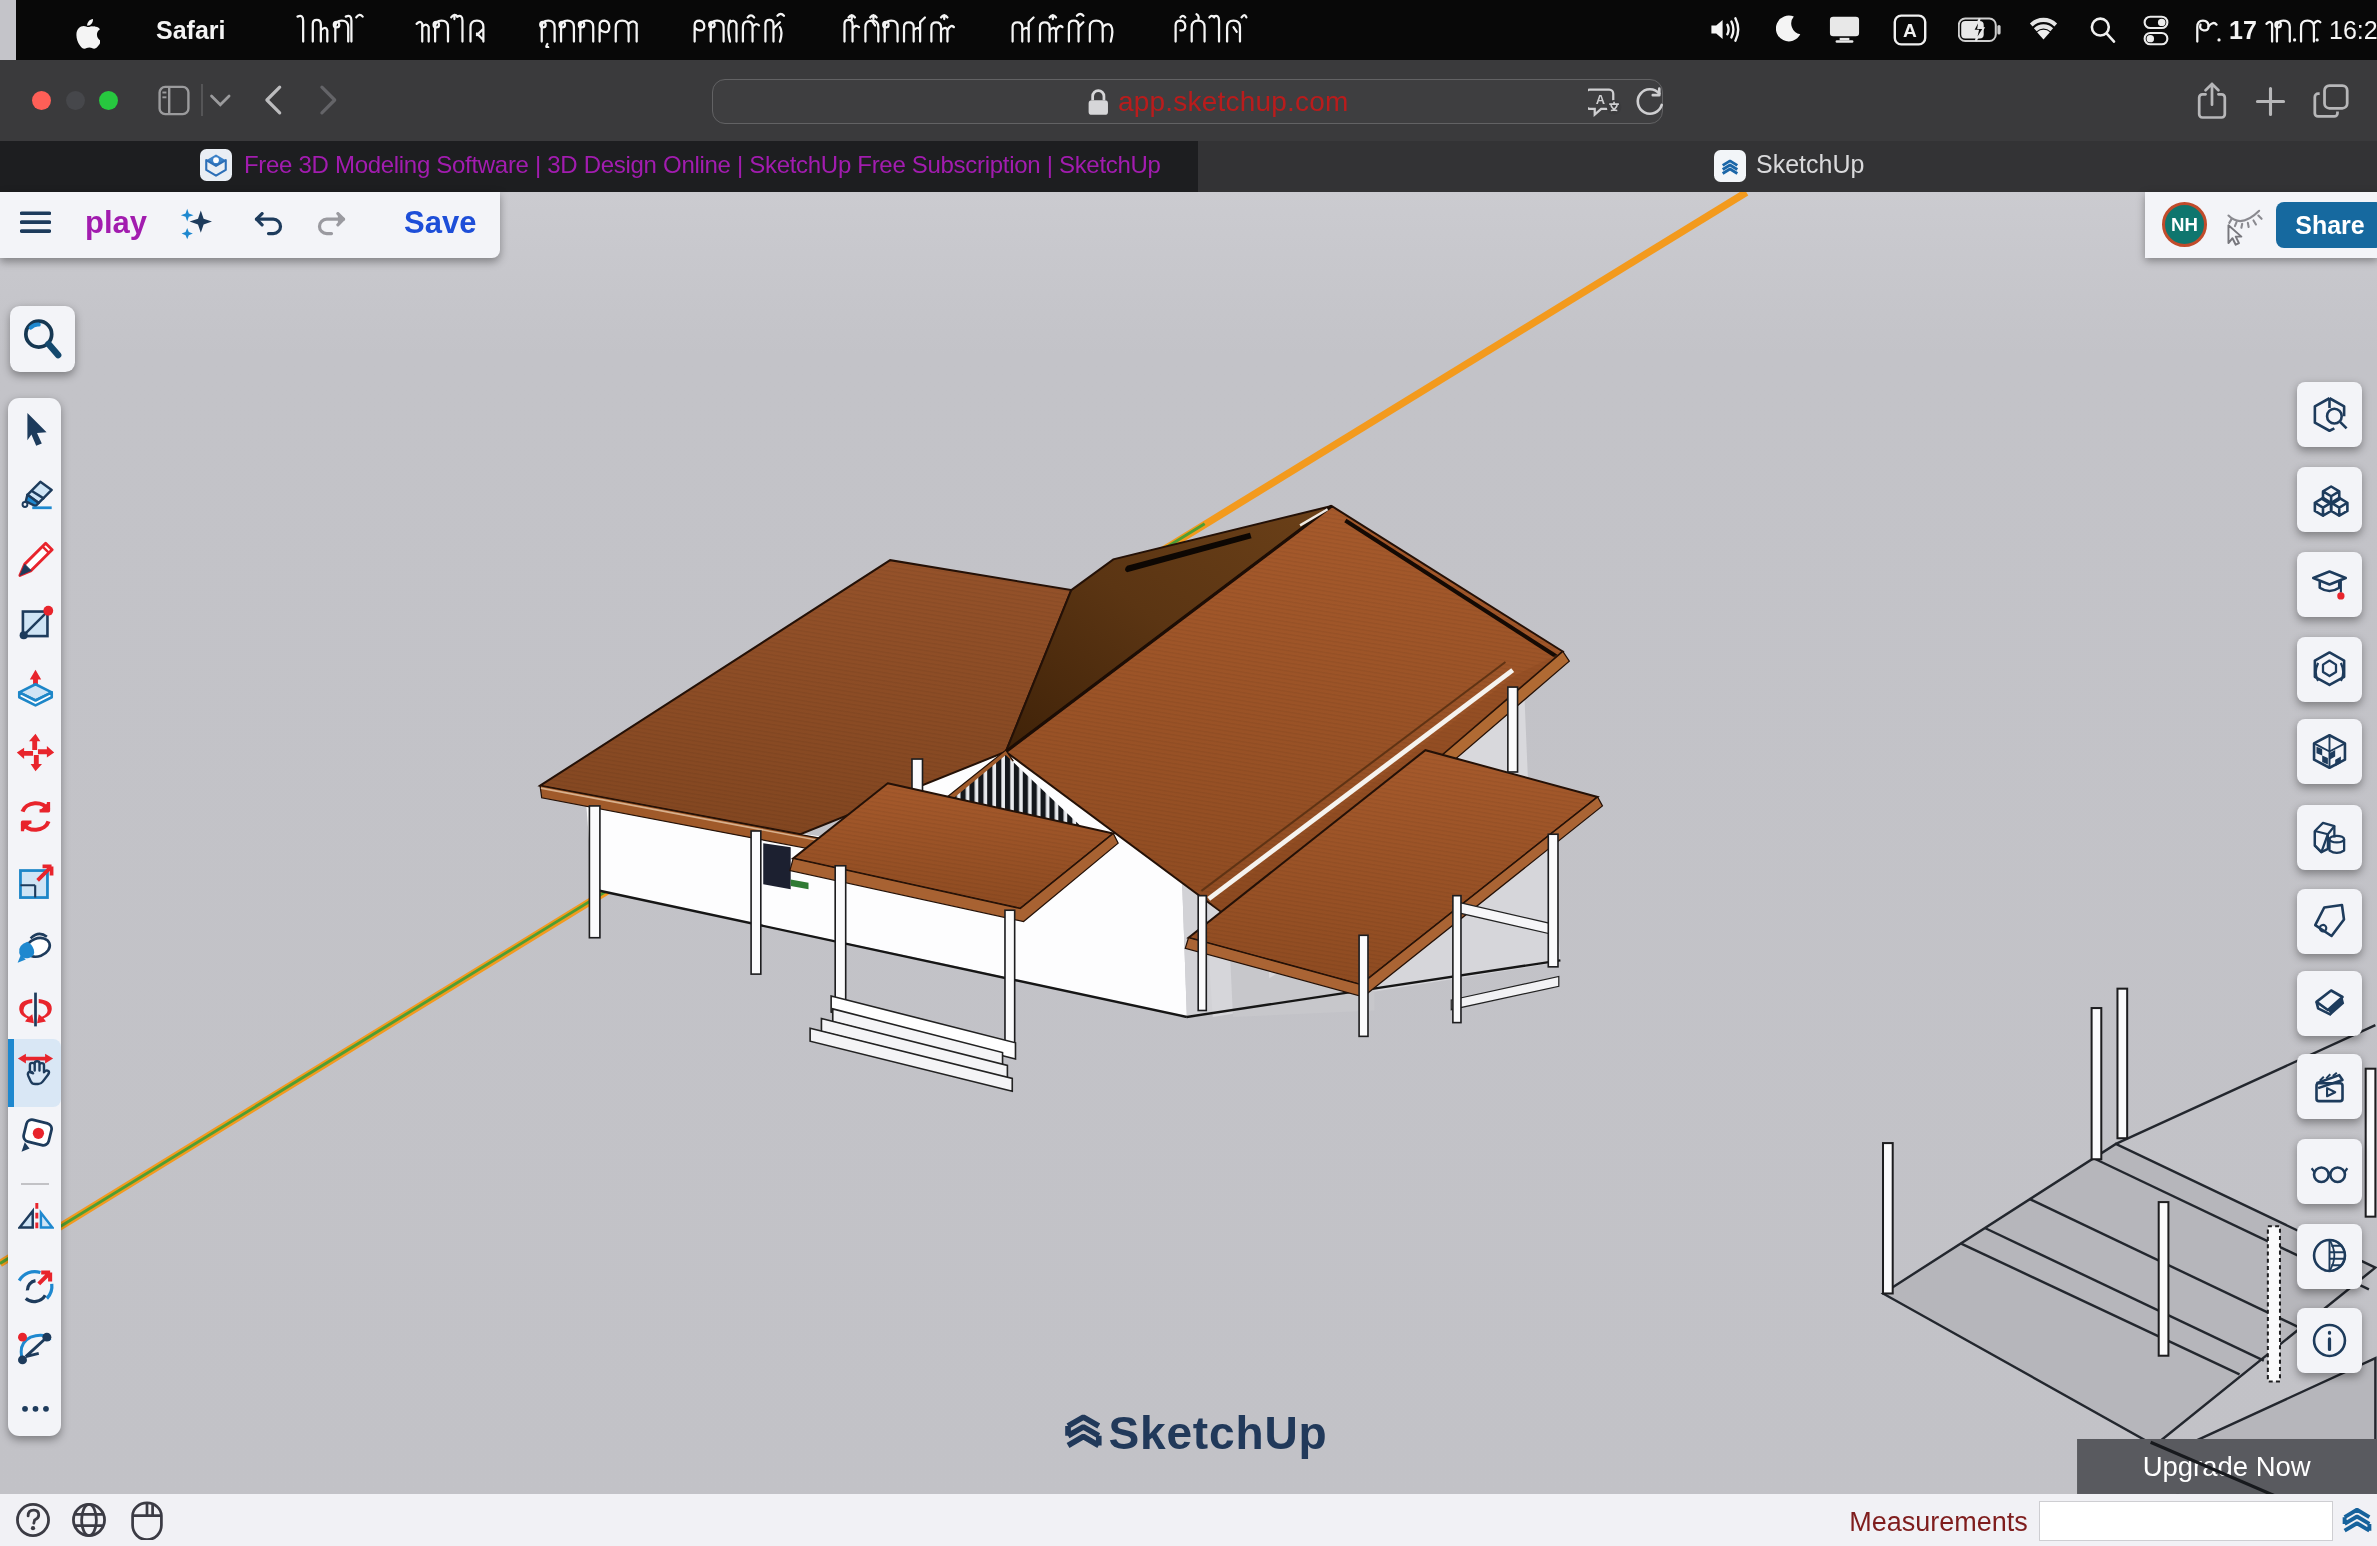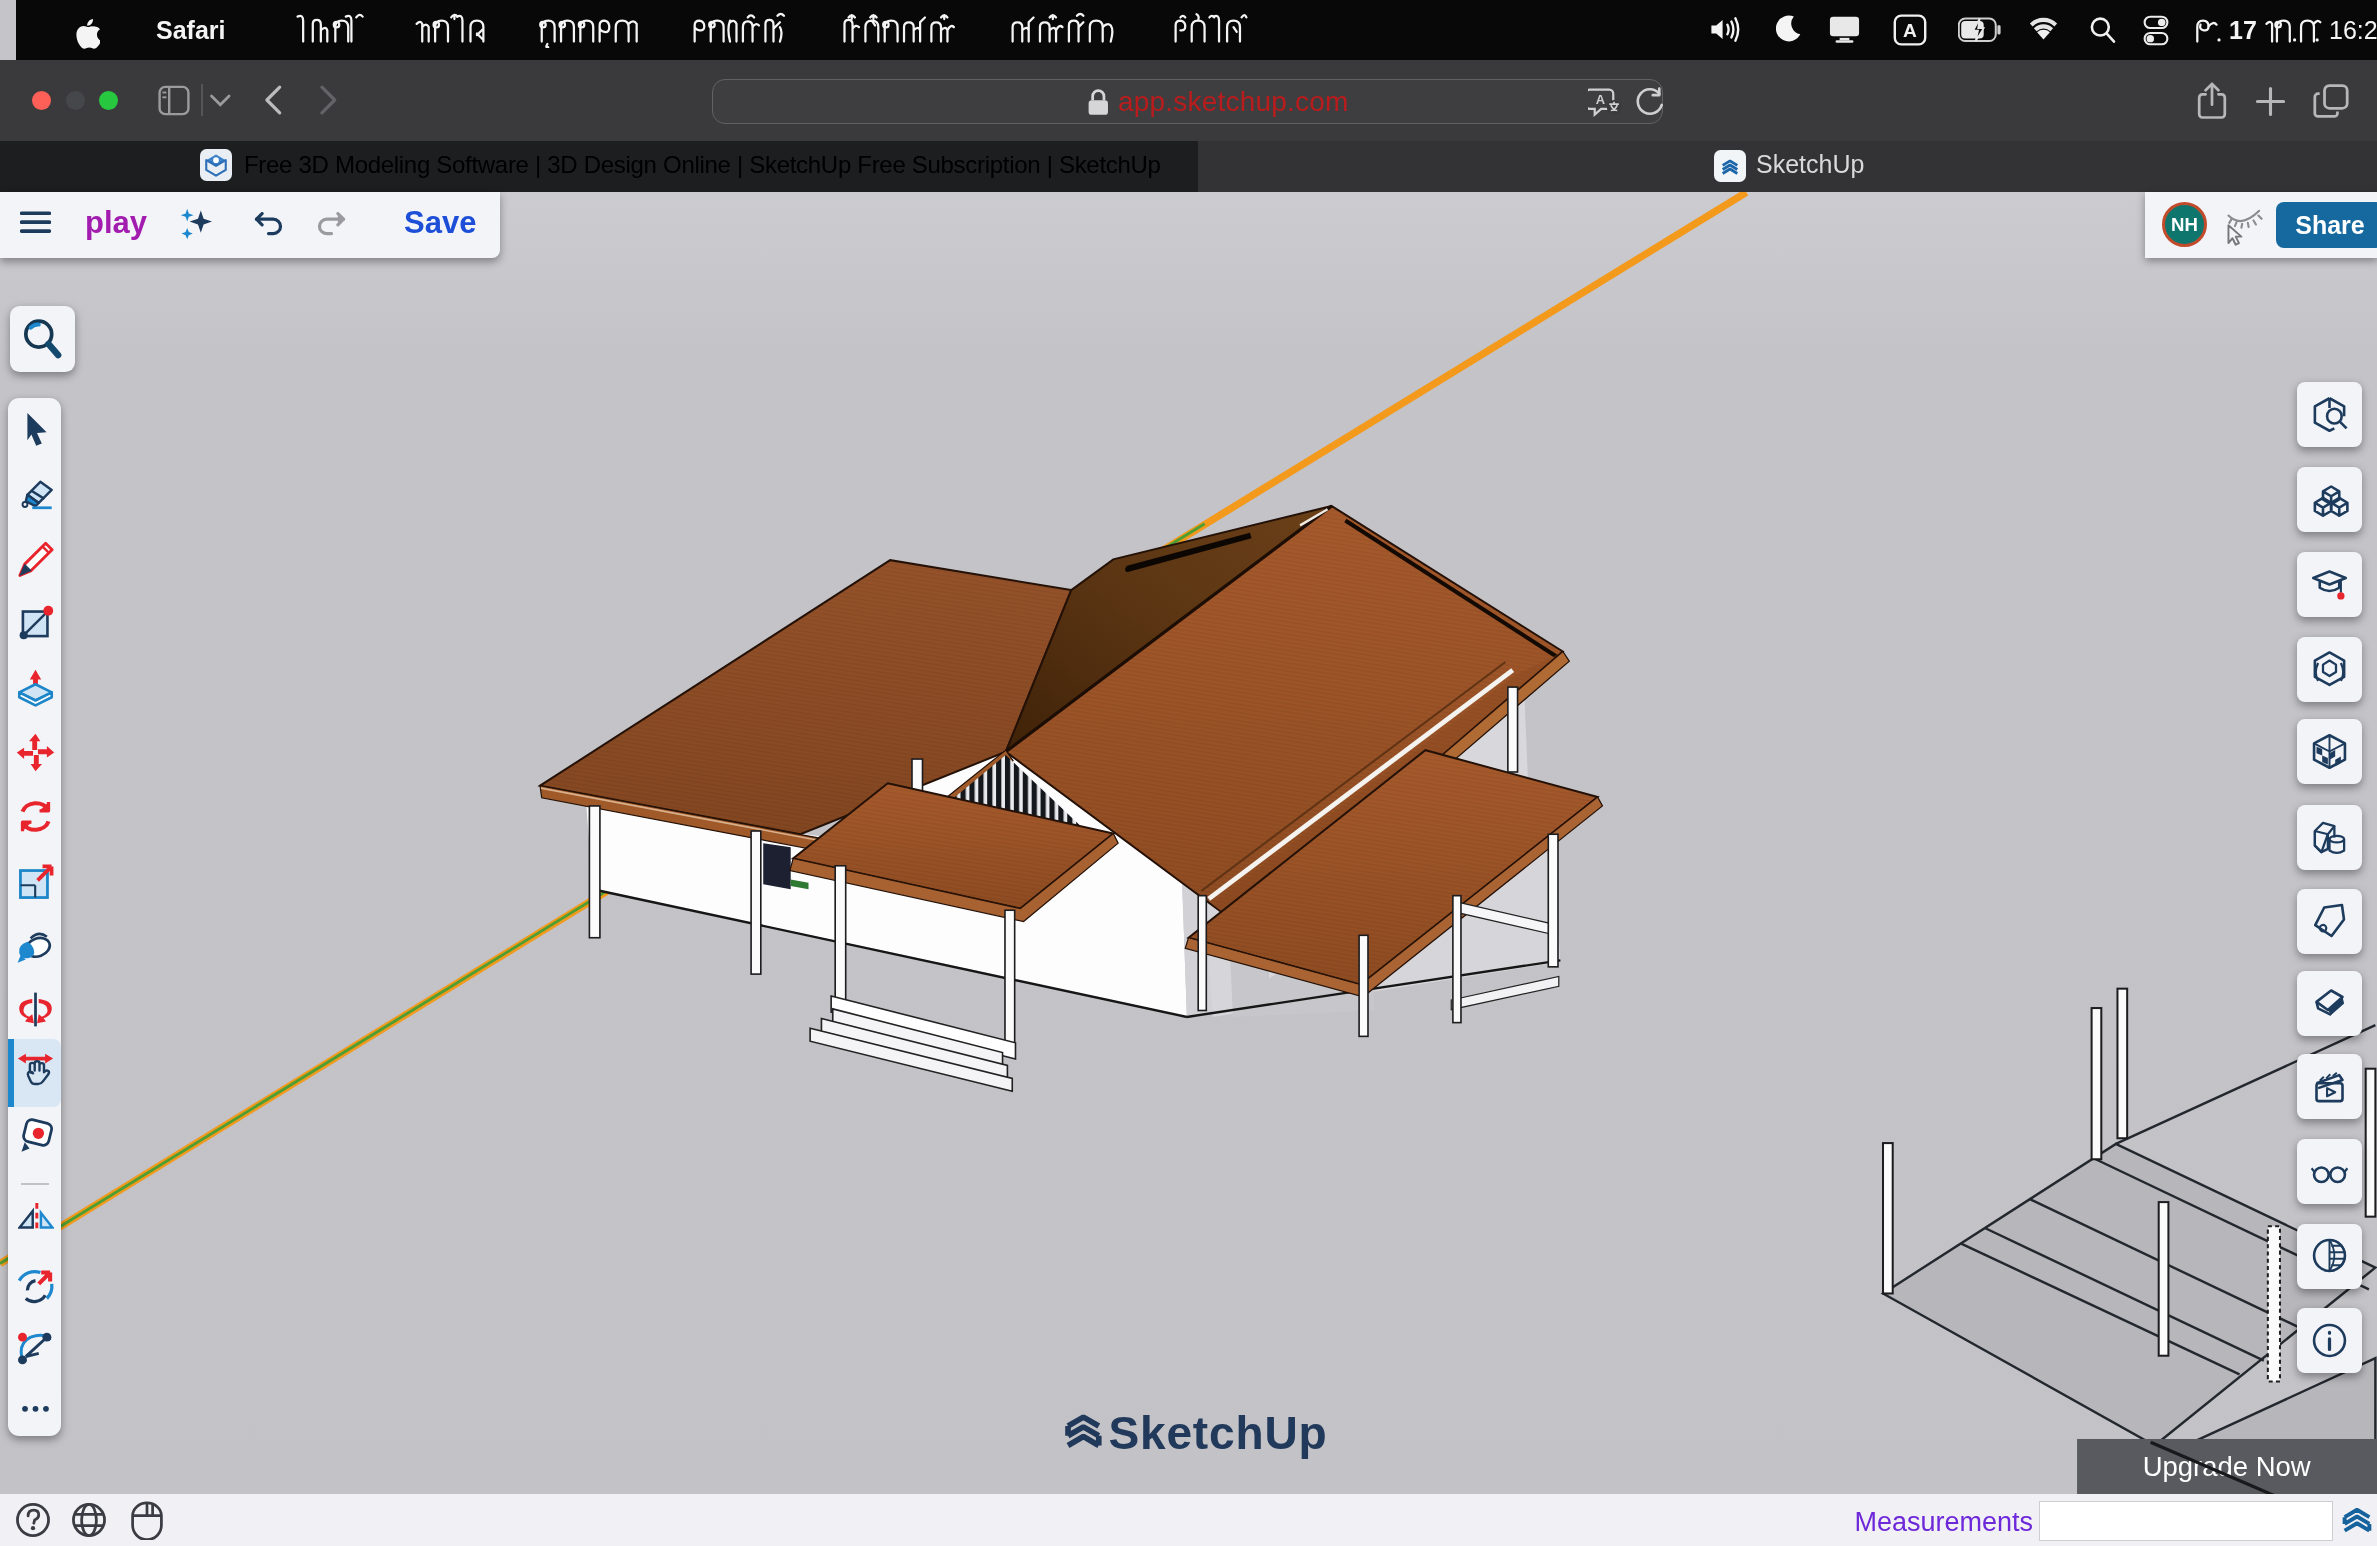--- a/index.html
+++ b/index.html
@@ -191,21 +191,21 @@
 <div id="tabbar">
     <div id="activetab"></div>
   </div>
 <div>
   <div class="abs" style="left:200px;top:149px;width:32px;height:32px;border-radius:6.5px;background:#e9eef4"></div>
   <svg class="abs" style="left:203px;top:152px" width="26" height="26" viewBox="0 0 32 32" fill="none" stroke="#2c6fb7" stroke-width="2.6" stroke-linejoin="round">
     <path d="M16 3 L28 10 L16 17 L4 10 z" fill="#3c82c8" stroke="none"></path>
     <path d="M16 17 L28 10 V22 L16 29 L4 22 V10 z" fill="none" stroke="#2c6fb7"></path>
     <circle cx="16" cy="10" r="3.5" fill="#fff" stroke="none"></circle>
   </svg>
-  <span class="abs" style="left:244px;top:151px;font-size:24px;letter-spacing:-0.3px;color:#000000">Free 3D Modeling Software | 3D Design Online | SketchUp Free Subscription | SketchUp</span>
+  <span class="abs" style="left:244px;top:151px;font-size:24px;letter-spacing:-0.3px;color:#a21caf">Free 3D Modeling Software | 3D Design Online | SketchUp Free Subscription | SketchUp</span>
   <div class="abs" style="left:1714px;top:150px;width:32px;height:32px;border-radius:6.5px;background:#f2f5f8"></div>
   <svg class="abs" style="left:1717px;top:154px" width="26" height="26" viewBox="0 0 64 64" fill="none" stroke="#1a66a8" stroke-width="7" stroke-linejoin="bevel">
     <path d="M14 28 L32 17 L50 28 M14 38 L32 27 L50 38 M14 48 L32 37 L50 48"></path>
   </svg>
   <span class="abs" style="left:1756px;top:150px;font-size:25px;color:#dadadc">SketchUp</span>
 </div>
 <div id="canvas"></div>
 <svg id="scene" class="abs" style="left:0;top:192px" width="2377" height="1354" viewBox="0 238 2940 1674">
   <defs>
     <linearGradient id="gLeft" x1="0" y1="0" x2="0" y2="1">
@@ -544,18 +544,18 @@
 </svg>
 <svg class="abs" style="left:71px;top:1502px" width="36" height="36" viewBox="0 0 44 44" fill="none" stroke="#3b3b44" stroke-width="3.4">
   <circle cx="22" cy="22" r="19"></circle>
   <ellipse cx="22" cy="22" rx="9" ry="19"></ellipse>
   <path d="M4 15 h36 M4 29 h36"></path>
 </svg>
 <svg class="abs" style="left:131px;top:1501px" width="32" height="39" viewBox="0 0 40 48" fill="none" stroke="#3b3b44" stroke-width="3.4">
   <path d="M20 2 a18 16 0 0 1 18 16 v12 a18 18 0 0 1-36 0 V18 A18 16 0 0 1 20 2 z"></path>
   <path d="M20 2 v16 M2 18 h36 M27 2.5 v15"></path>
 </svg>
-<span class="abs" style="left:1844px;top:1507px;width:189px;font-size:27px;color:#6d28d9;text-align:right">Measurements</span>
+<span class="abs" style="left:1844px;top:1507px;width:189px;font-size:27px;color:#7f1d1d;text-align:center">Measurements</span>
 <div class="abs" style="left:2039px;top:1501px;width:294px;height:40px;background:#fff;border:0.8px solid #ceced2"></div>
 <svg class="abs" style="left:2339px;top:1502px" width="36" height="37" viewBox="0 0 64 64" fill="none" stroke="#16629c" stroke-width="7" stroke-linejoin="bevel">
   <path d="M10 26 L32 13 L54 26 M10 38 L32 25 L54 38 M10 50 L32 37 L54 50 M10 26 V38 M54 38 V50"></path>
 </svg>
 
 
 </body></html>

